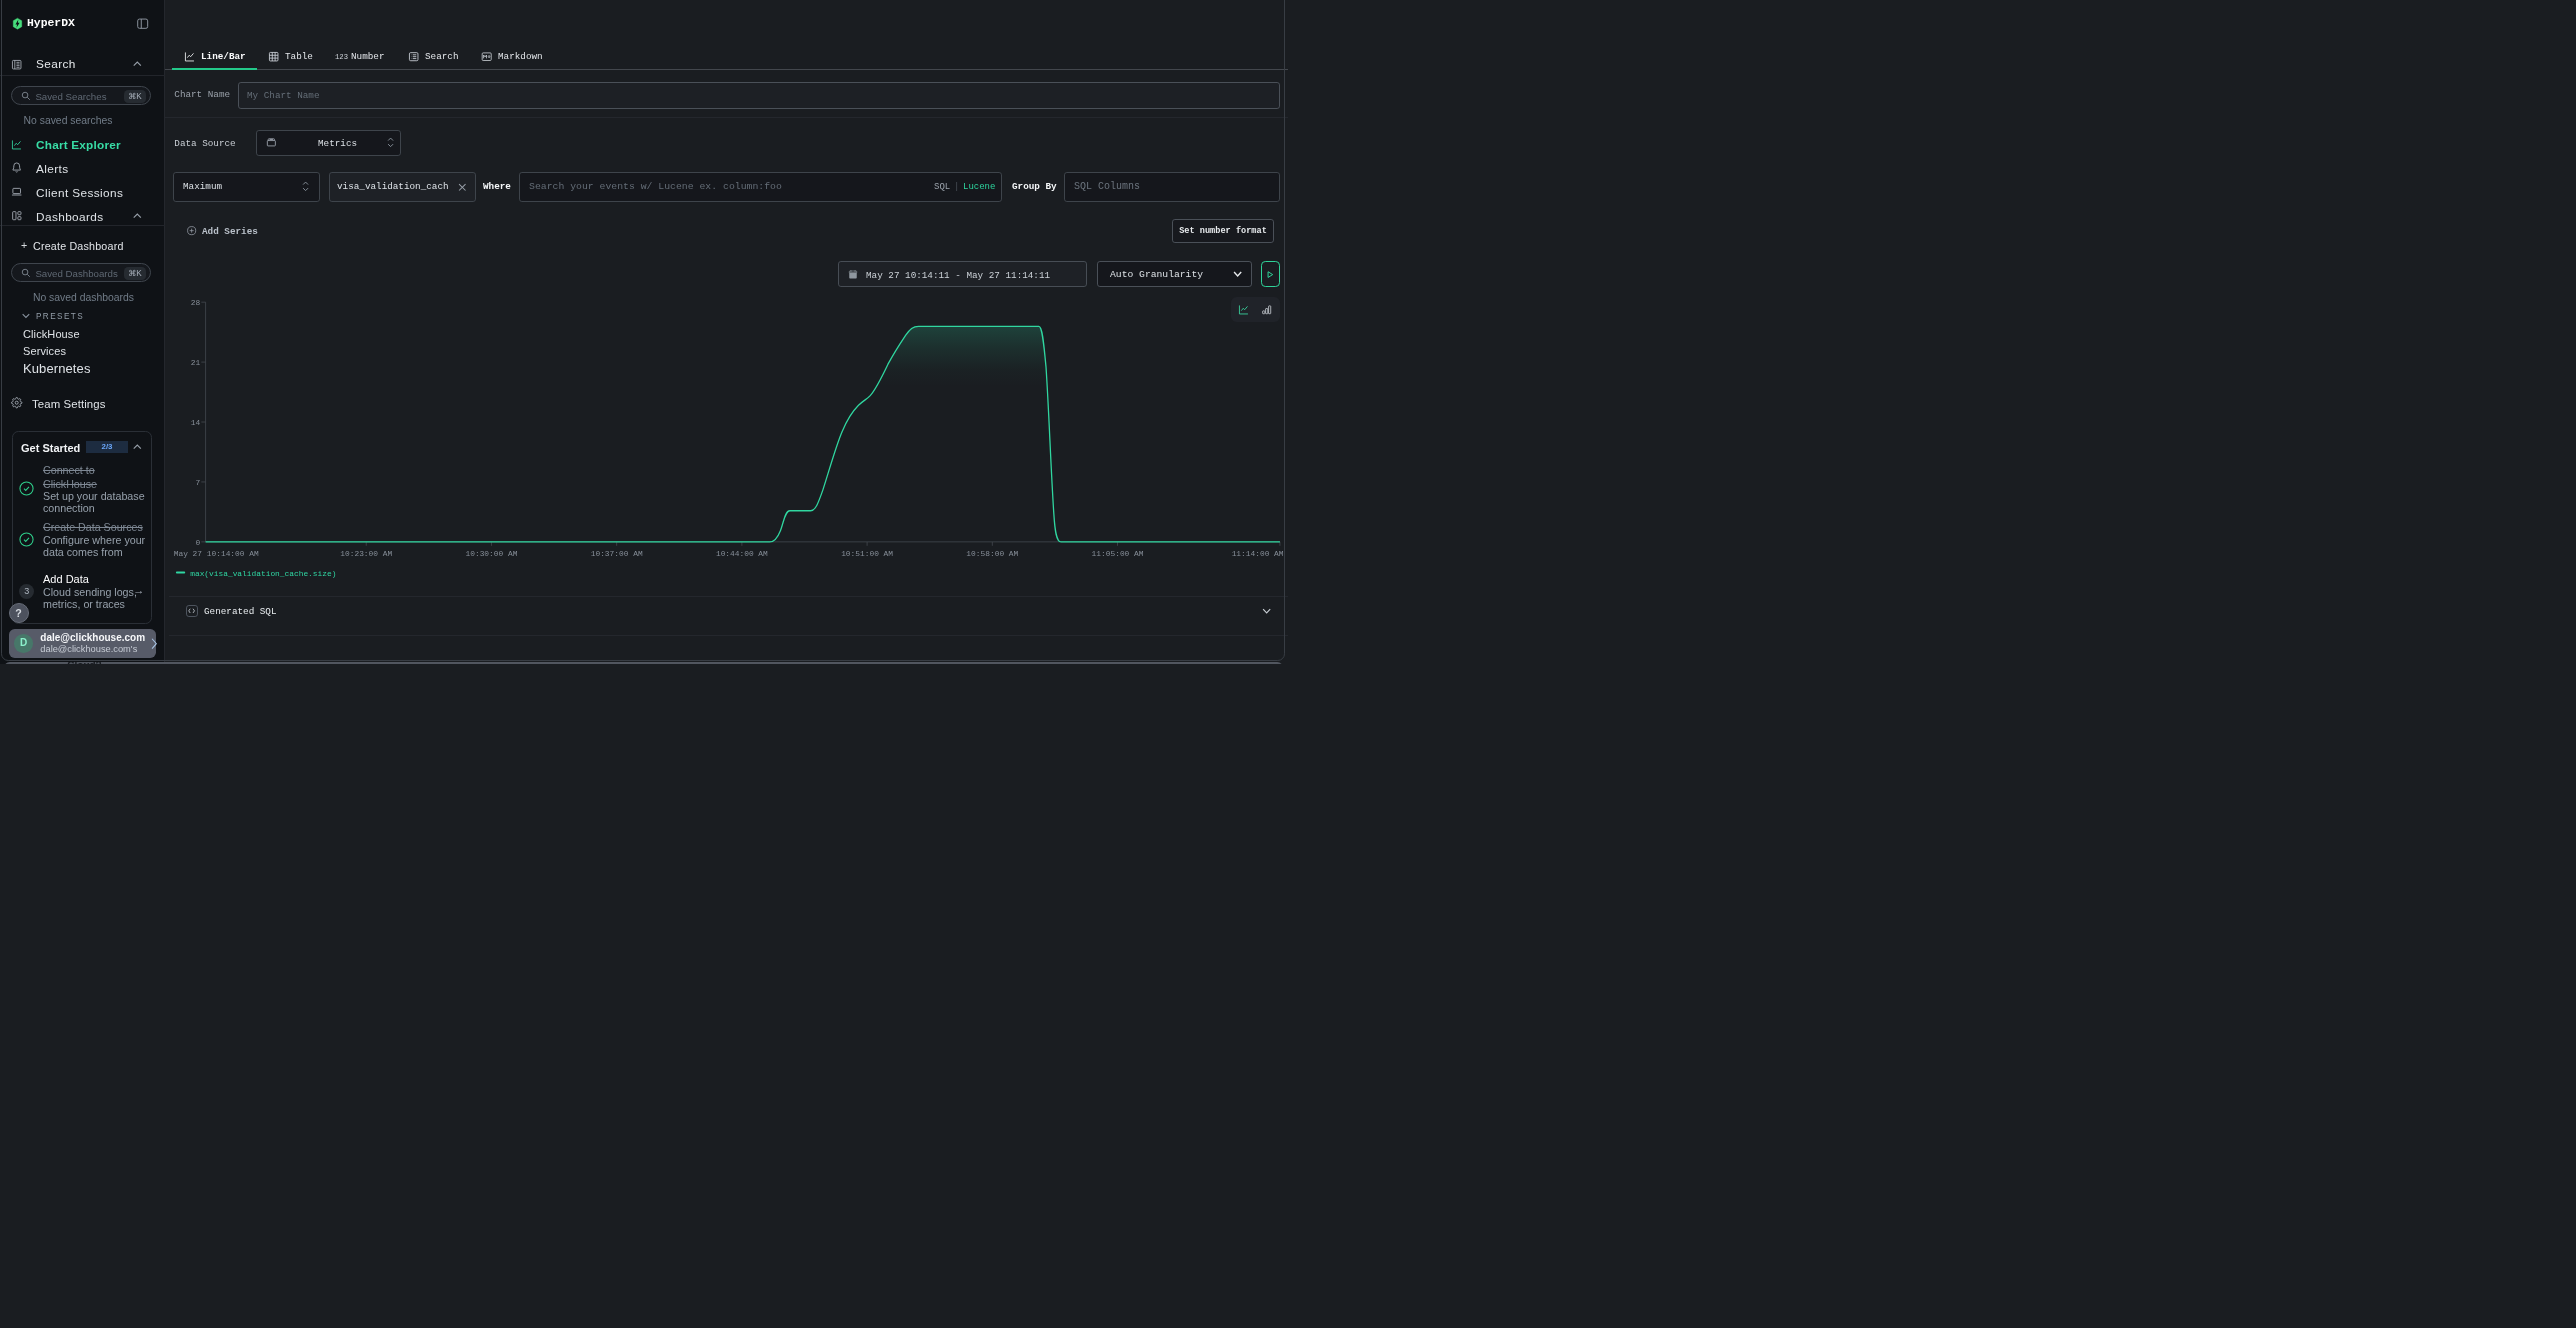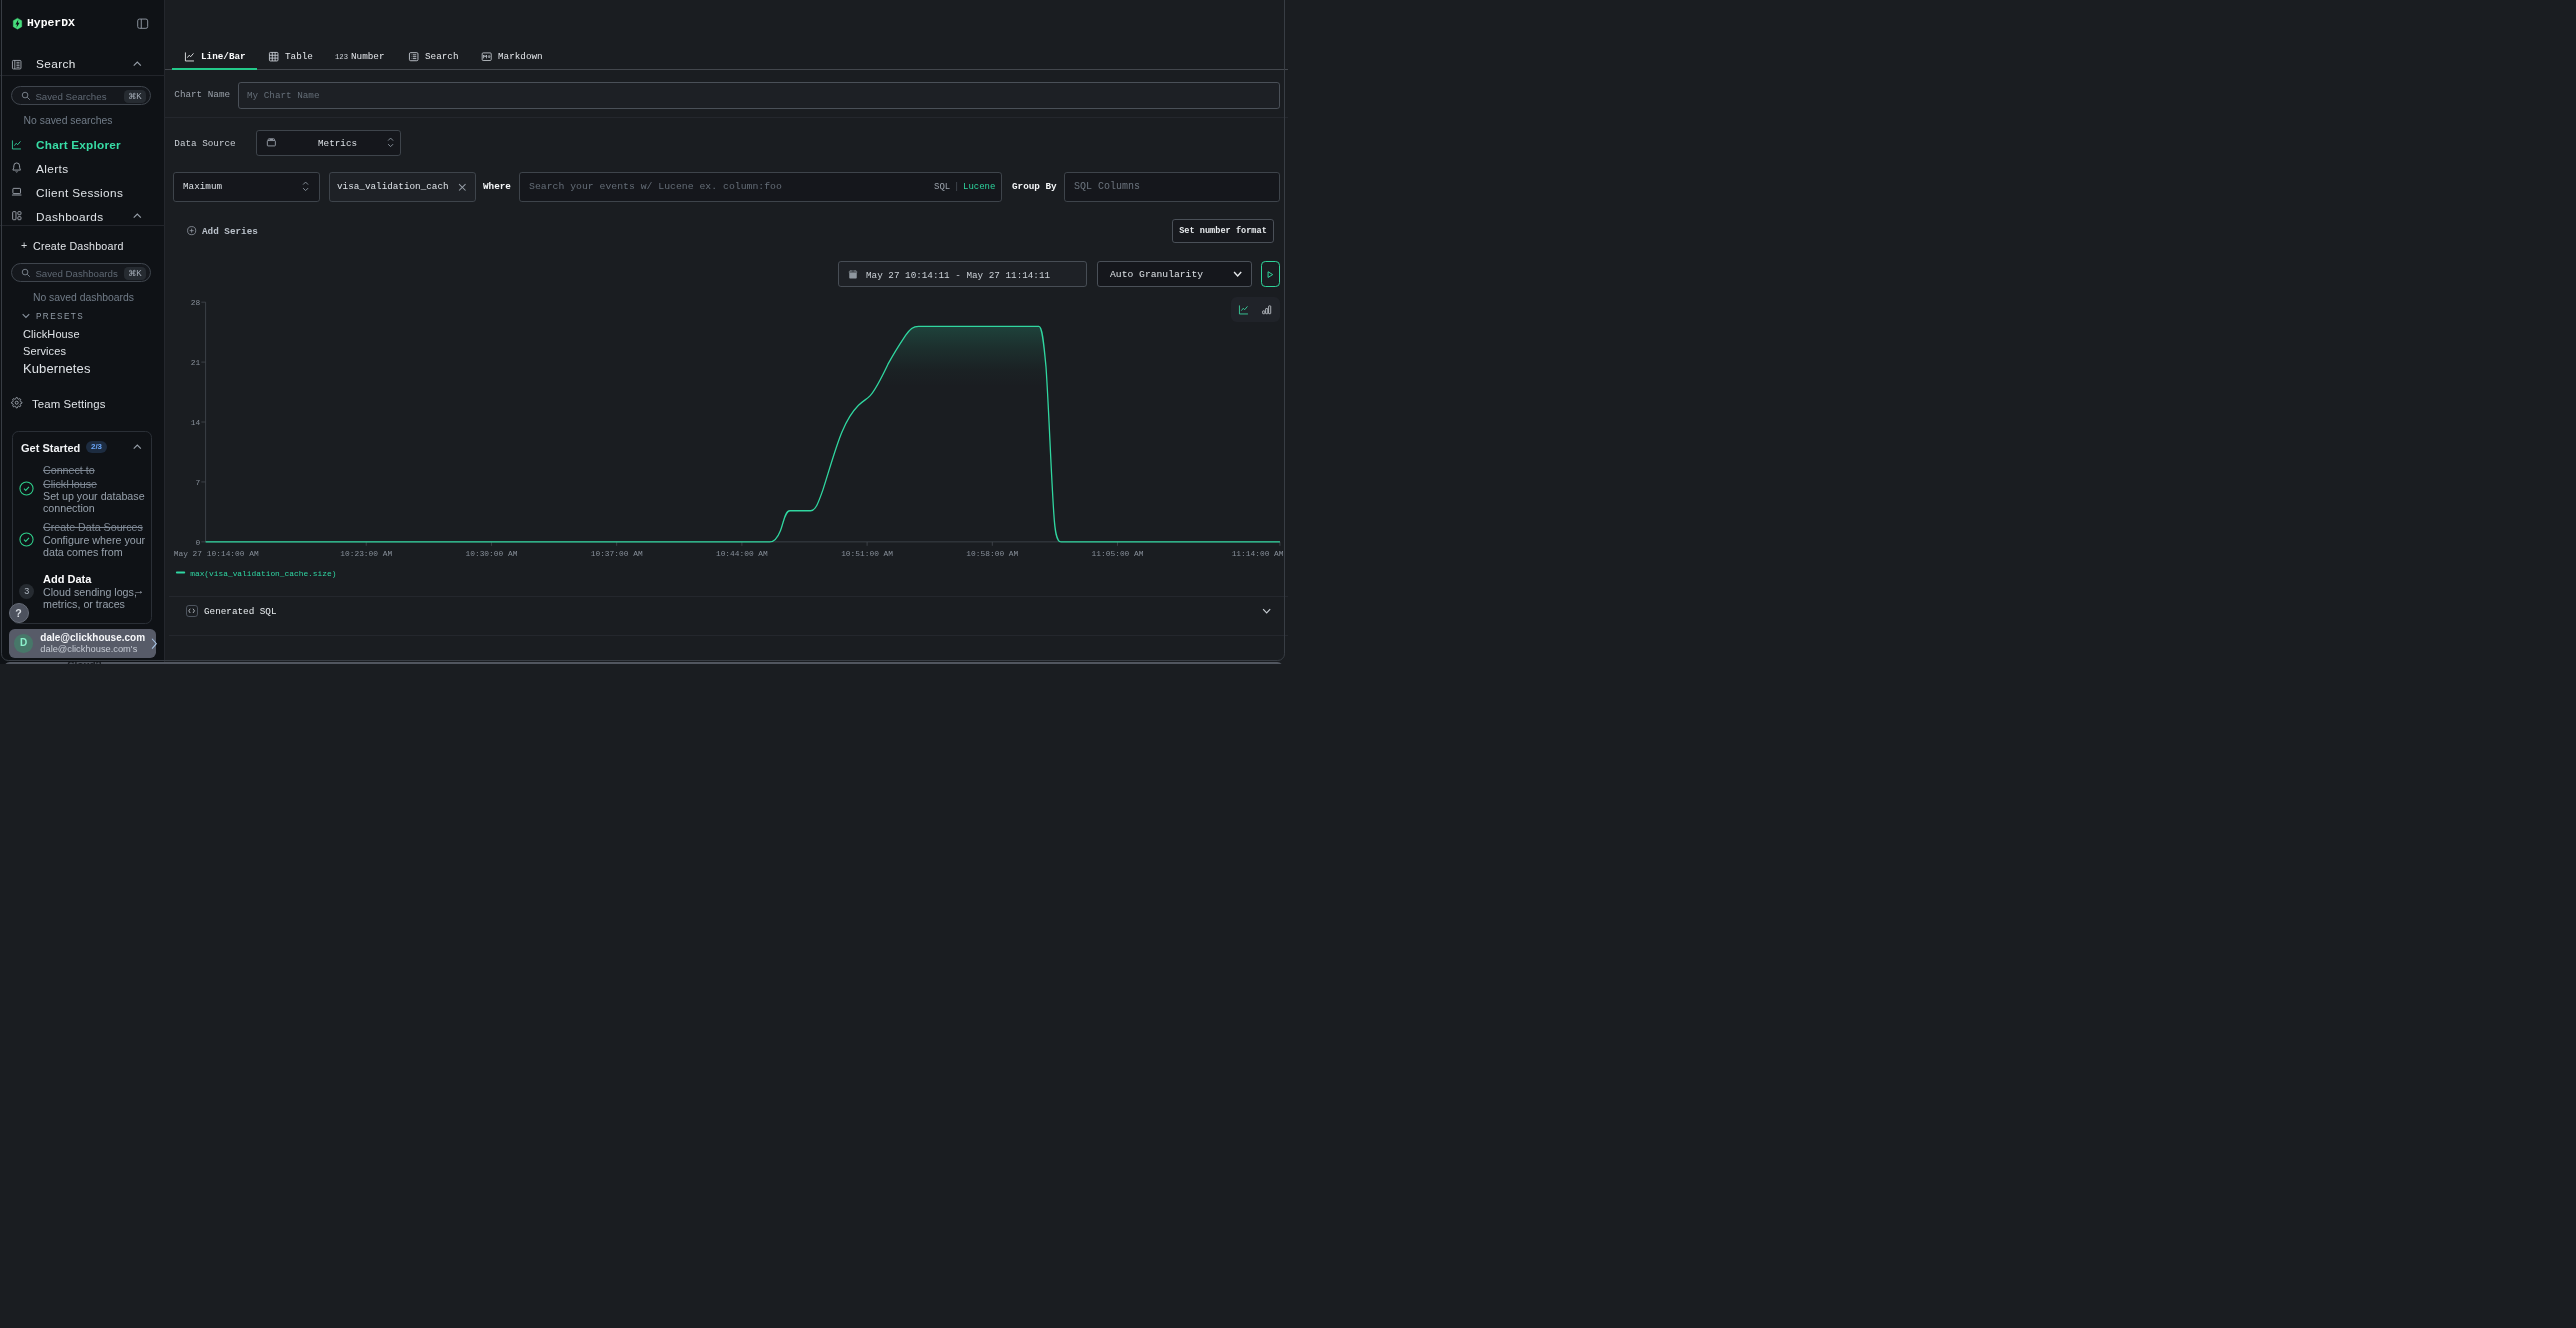--- a/index.html
+++ b/index.html
@@ -121,41 +121,41 @@
   <div class="abs" style="left:23px;top:361px;font-size:13px;letter-spacing:0.1px;color:#dfe3e7;">Kubernetes</div>
 
   <svg class="abs" style="left:11.4px;top:397px" width="11.4" height="11.4" viewBox="0 0 24 24" fill="none" stroke="#aab1bb" stroke-width="1.8">
     <circle cx="12" cy="12" r="3.2"></circle>
     <path d="M19.4 15a1.65 1.65 0 0 0 .33 1.82l.06.06a2 2 0 1 1-2.83 2.83l-.06-.06a1.65 1.65 0 0 0-1.82-.33 1.65 1.65 0 0 0-1 1.51V21a2 2 0 1 1-4 0v-.09A1.65 1.65 0 0 0 9 19.4a1.65 1.65 0 0 0-1.82.33l-.06.06a2 2 0 1 1-2.83-2.83l.06-.06a1.65 1.65 0 0 0 .33-1.82 1.65 1.65 0 0 0-1.51-1H3a2 2 0 1 1 0-4h.09A1.65 1.65 0 0 0 4.6 9a1.65 1.65 0 0 0-.33-1.82l-.06-.06a2 2 0 1 1 2.83-2.83l.06.06a1.65 1.65 0 0 0 1.82.33H9a1.65 1.65 0 0 0 1-1.51V3a2 2 0 1 1 4 0v.09a1.65 1.65 0 0 0 1 1.51 1.65 1.65 0 0 0 1.82-.33l.06-.06a2 2 0 1 1 2.83 2.83l-.06.06a1.65 1.65 0 0 0-.33 1.82V9a1.65 1.65 0 0 0 1.51 1H21a2 2 0 1 1 0 4h-.09a1.65 1.65 0 0 0-1.51 1z"></path>
   </svg>
   <div class="abs" style="left:32px;top:398px;font-size:11.4px;letter-spacing:0.1px;color:#dfe3e7;">Team Settings</div>
 
   <div class="abs" style="left:12px;top:431px;width:140px;height:193px;border:0.7px solid #2a2f36;border-radius:6.4px;"></div>
   <div class="abs" style="left:21px;top:442px;font-size:11px;font-weight:bold;color:#f2f4f6;">Get Started</div>
-  <div class="abs" style="left:86px;top:441px;width:21px;height:12px;background:#1d2c40;border-radius:6px;text-align:center;font-size:7.9px;font-weight:bold;color:#6aa6f8;line-height:12px;">2/3</div>
+  <div class="abs" style="left:86px;top:441px;width:42px;height:12px;background:#1d2c40;border-radius:0;text-align:center;font-size:7.9px;font-weight:bold;color:#6aa6f8;line-height:12px;">2/3</div>
   <svg class="abs" style="left:133px;top:444px" width="8.6" height="5.7" viewBox="0 0 12 8" fill="none" stroke="#98a0aa" stroke-width="1.6">
       <path d="M1 6.5 L6 1.5 L11 6.5"></path>
     </svg>
 
   <svg class="abs" style="left:19.3px;top:481px" width="15" height="15" viewBox="0 0 21 21" fill="none" stroke="#2fd08c" stroke-width="1.5">
       <circle cx="10.5" cy="10.5" r="9.2"></circle>
       <path d="M7 10.6 l2.4 2.5 l4.6 -5"></path>
     </svg>
   <div class="abs" style="left:43px;top:464px;width:94px;font-size:10.7px;line-height:13.6px;color:#7e8894;text-decoration:line-through;">Connect to ClickHouse</div>
   <div class="abs" style="left:43px;top:490px;width:109px;font-size:10.7px;line-height:12px;color:#96a0ab;">Set up your database connection</div>
 
   <svg class="abs" style="left:19.3px;top:532px" width="15" height="15" viewBox="0 0 21 21" fill="none" stroke="#2fd08c" stroke-width="1.5">
       <circle cx="10.5" cy="10.5" r="9.2"></circle>
       <path d="M7 10.6 l2.4 2.5 l4.6 -5"></path>
     </svg>
   <div class="abs" style="left:43px;top:521px;width:114px;font-size:10.7px;color:#7e8894;text-decoration:line-through;">Create Data Sources</div>
   <div class="abs" style="left:43px;top:534px;width:109px;font-size:10.7px;line-height:12px;color:#96a0ab;">Configure where your data comes from</div>
 
   <div class="abs" style="left:19.3px;top:584px;width:15px;height:15px;border-radius:50%;background:#262b31;text-align:center;font-size:9px;color:#aeb6c0;line-height:15px;">3</div>
-  <div class="abs" style="left:43px;top:573px;font-size:11px;font-weight:bold;color:#fdfdfe;">Add Data</div>
+  <div class="abs" style="left:43px;top:573px;font-size:11px;font-weight:normal;color:#fdfdfe;">Add Data</div>
   <div class="abs" style="left:43px;top:586px;width:97px;font-size:10.7px;line-height:12px;color:#96a0ab;">Cloud sending logs, metrics, or traces</div>
   <div class="abs" style="left:133px;top:584px;font-size:11.4px;color:#a7afb9;">→</div>
 
   <div class="abs" style="left:8.6px;top:603px;width:20px;height:20px;border-radius:50%;background:#4d525e;border:0.7px solid #676d79;text-align:center;line-height:18.6px;font-size:10.7px;font-weight:bold;color:#d5dae0;z-index:60;">?</div>
 
   <div class="abs" style="left:9.3px;top:629px;width:147px;height:29px;border-radius:5.7px;background:#575b68;z-index:55;">
     <div class="abs" style="left:5px;top:5.4px;width:18.6px;height:18.6px;border-radius:50%;background:#477769;text-align:center;line-height:18.6px;font-size:10px;font-weight:bold;color:#8bf0cb;">D</div>
     <div class="abs" style="left:31px;top:3.2px;font-size:10px;font-weight:bold;color:#f7f8fa;">dale@clickhouse.com</div>
     <div class="abs" style="left:31px;top:15px;font-size:9.3px;color:#c6cbd4;">dale@clickhouse.com's</div>
     <svg class="abs" style="left:142px;top:8.6px" width="6.4" height="11.4" viewBox="0 0 9 16" fill="none" stroke="#a8c4e4" stroke-width="1.5">

